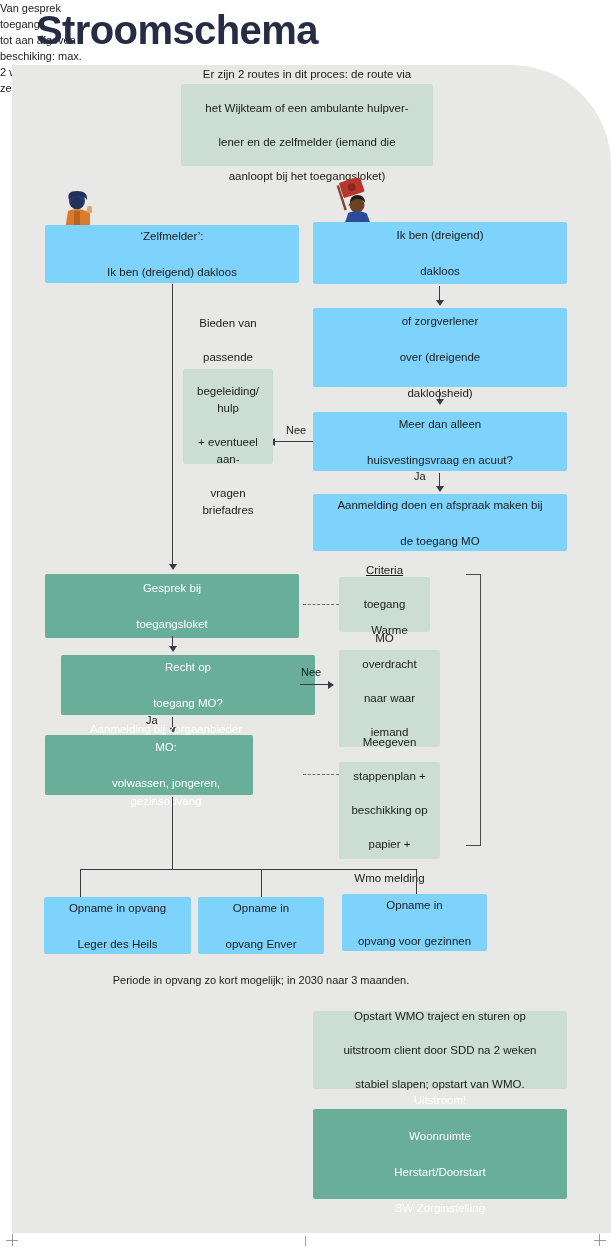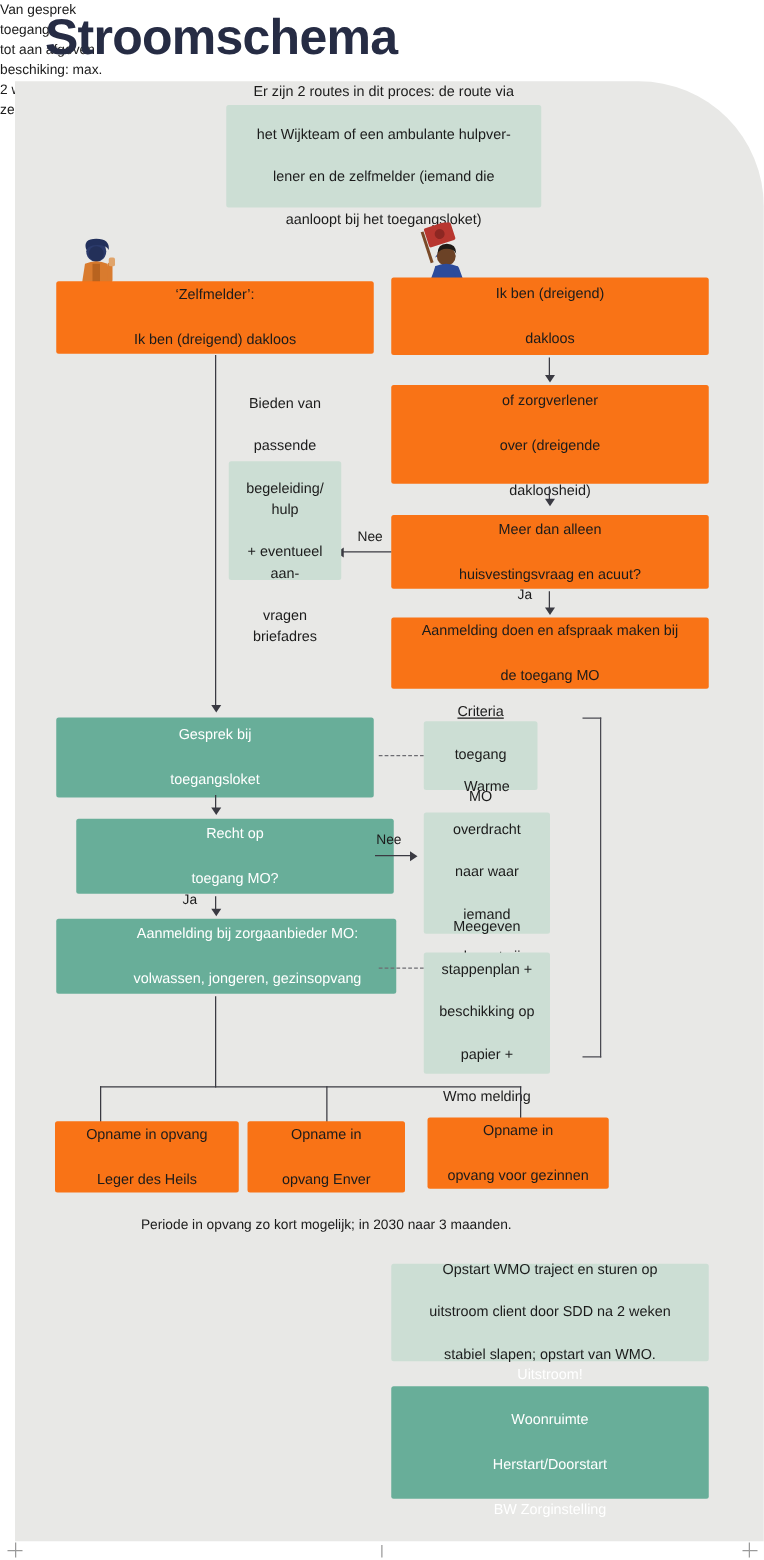--- a/index.html
+++ b/index.html
@@ -16,21 +16,21 @@
   
   .panel{position:absolute;left:12px;top:65px;width:599px;height:1168px;
          background:#e8e8e6;border-top-right-radius:100px;}
 
   
   .node{position:absolute;box-sizing:border-box;display:flex;
         align-items:center;justify-content:center;text-align:center;
         border-radius:2px;padding:4px 8px;}
   .node span{display:block;width:100%;}
 
-  .white{background:#f97316;color:#1b1b1b;font-size:11.5px;line-height:18px;}
+  .white{background:#7dd3fc;color:#1b1b1b;font-size:11.5px;line-height:18px;}
   .lgreen{background:#ccded4;color:#1b1b1b;font-size:11.5px;line-height:17px;}
   .teal{background:#68ae99;color:#ffffff;font-size:11.5px;line-height:18px;}
   .plain{color:#1b1b1b;font-size:11px;line-height:16px;text-align:left;}
 
   .u{text-decoration:underline;}
 
   
   .vline{position:absolute;width:1.4px;background:#3a3a42;}
   .hline{position:absolute;height:1.4px;background:#3a3a42;}
   .arrowhead-d{position:absolute;width:0;height:0;
@@ -210,21 +210,21 @@
       <span>naar waar</span><br>
       <span>iemand</span><br>
       <span>wel moet zijn</span>
     </span>
   </div>
 
   <div class="vline" style="left:172px;top:717px;height:13px;"></div>
   <div class="arrowhead-d" style="left:168.5px;top:727px;"></div>
   <div class="elabel" style="left:146px;top:714px;">Ja</div>
 
-  <div class="node teal" style="left:45px;top:735px;width:272px;height:60px;padding-left:42px;">
+  <div class="node teal" style="left:45px;top:735px;width:208px;height:60px;padding-left:42px;">
     <span>
       <span>Aanmelding bij zorgaanbieder MO:</span><br>
       <span>volwassen, jongeren, gezinsopvang</span>
     </span>
   </div>
 
   <div class="dashline" style="left:303px;top:774px;width:36px;"></div>
 
   <div class="node lgreen" style="left:339px;top:762px;width:101px;height:97px;">
     <span>

